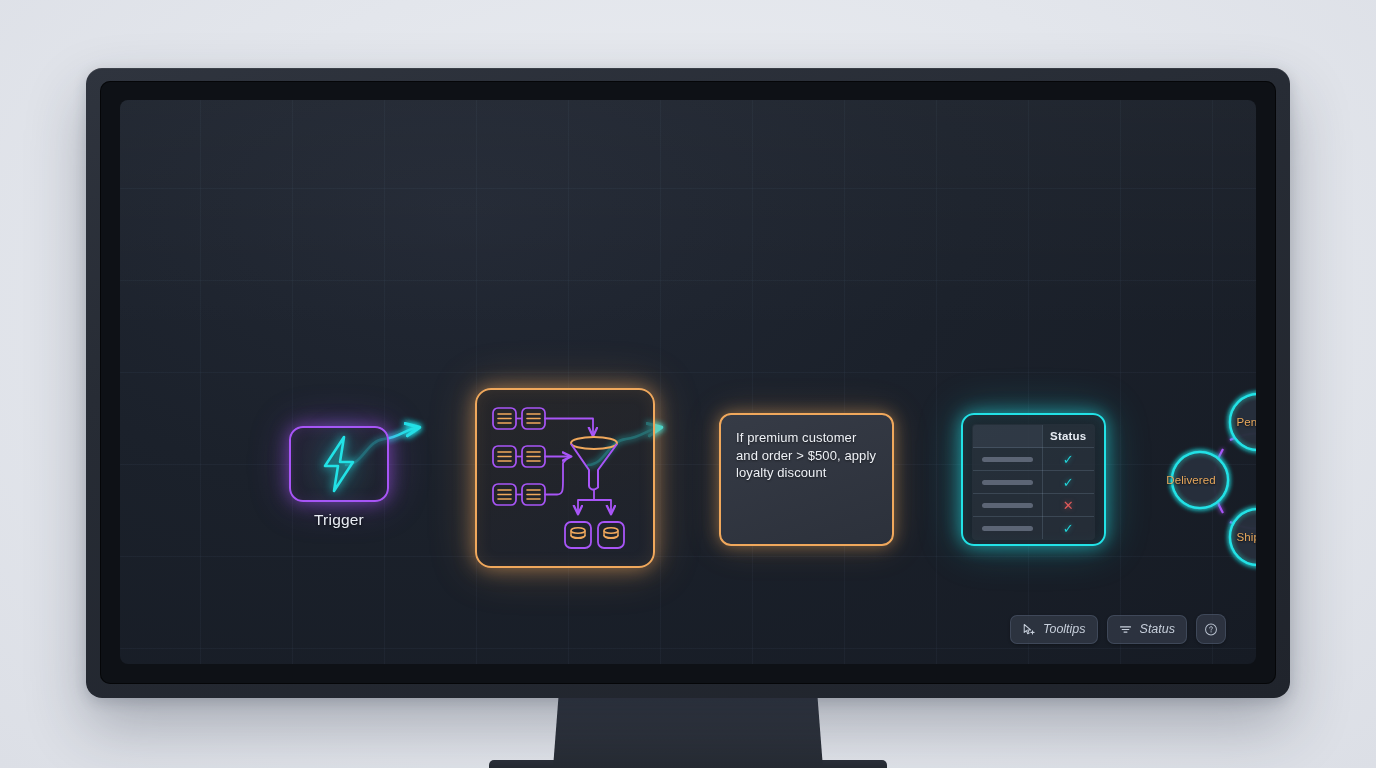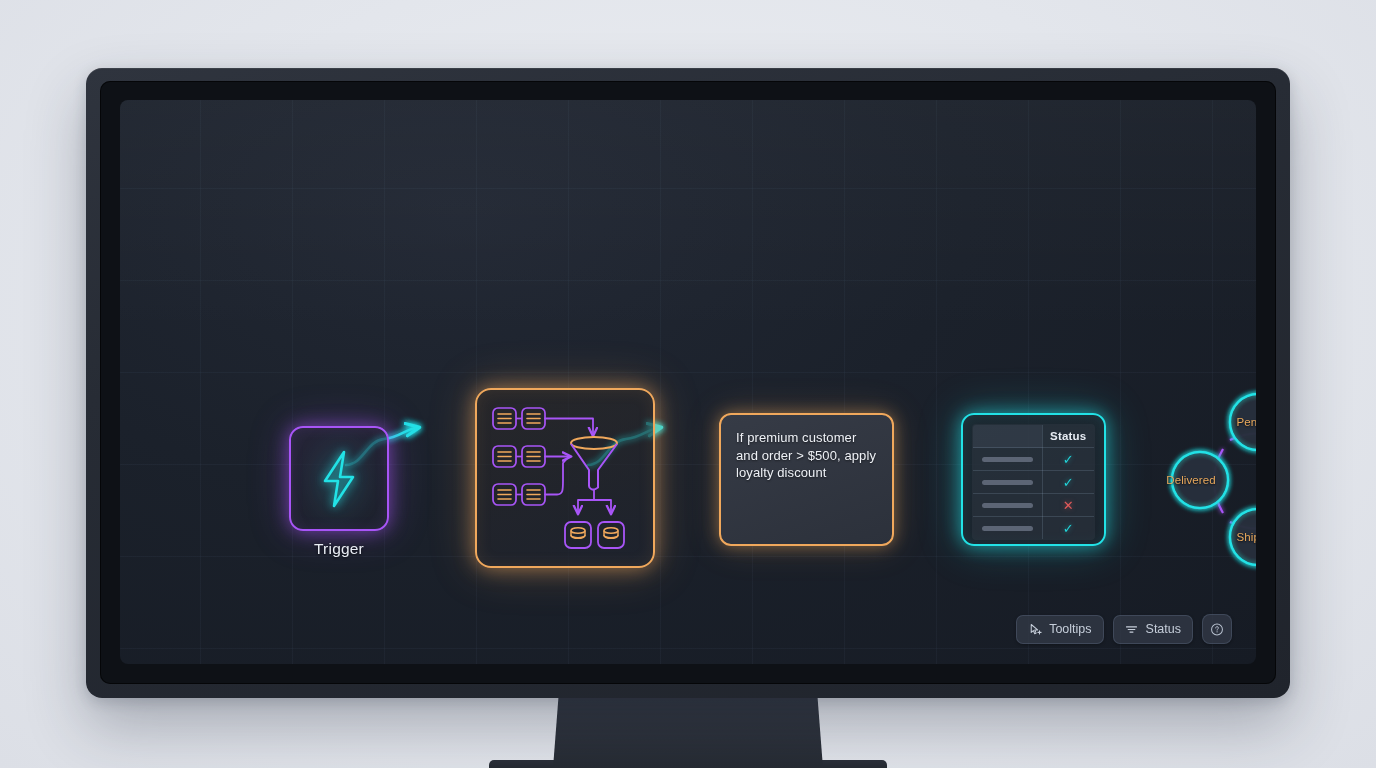--- a/index.html
+++ b/index.html
@@ -50,21 +50,21 @@
   
   .node{position:absolute;box-sizing:border-box;}
   .node-label{
     position:absolute;left:0;right:0;top:100%;margin-top:11px;text-align:center;
     color:#e9edf4;font-size:15.5px;letter-spacing:.2px;
     text-shadow:0 1px 3px rgba(0,0,0,.6);
   }
 
   
   #node-trigger{
-    left:169px;top:326px;width:100px;height:105px;border-radius:14px;
+    left:169px;top:326px;width:100px;height:76px;border-radius:14px;
     border:2px solid #a855f7;
     background:linear-gradient(160deg, rgba(46,40,66,.55), rgba(30,35,46,.75));
     box-shadow:0 0 18px rgba(168,85,247,.55), 0 0 40px rgba(168,85,247,.25),
                inset 0 0 14px rgba(168,85,247,.12);
   }
   #node-trigger svg{position:absolute;left:50%;top:50%;transform:translate(-50%,-50%);
     filter:drop-shadow(0 0 5px rgba(34,226,230,.9)) drop-shadow(0 0 14px rgba(34,226,230,.5));}
 
   
   #node-pipeline{
@@ -124,21 +124,21 @@
     position:absolute;transform:translate(-50%,-50%);
     color:#e8a85c;font-size:11.5px;letter-spacing:.1px;white-space:nowrap;
     text-shadow:0 1px 2px rgba(0,0,0,.7);
   }
 
   
   #connectors{position:absolute;inset:0;pointer-events:none;}
 
   
   #toolbar{
-    position:absolute;right:24px;bottom:20px;display:flex;align-items:center;gap:9px;
+    position:absolute;right:30px;bottom:20px;display:flex;align-items:center;gap:9px;font-style:italic;
   }
   .tool-btn{
     display:flex;align-items:center;gap:7px;
     height:27px;padding:0 11px;border-radius:7px;
     background:rgba(52,60,74,.72);border:1px solid rgba(132,152,180,.22);
     color:#c6ceda;font-size:12.5px;white-space:nowrap;
     box-shadow:0 1px 3px rgba(0,0,0,.3);
   }
   .tool-btn .glyph{display:flex;align-items:center;justify-content:center;width:14px;height:14px;}
   #help-btn{

